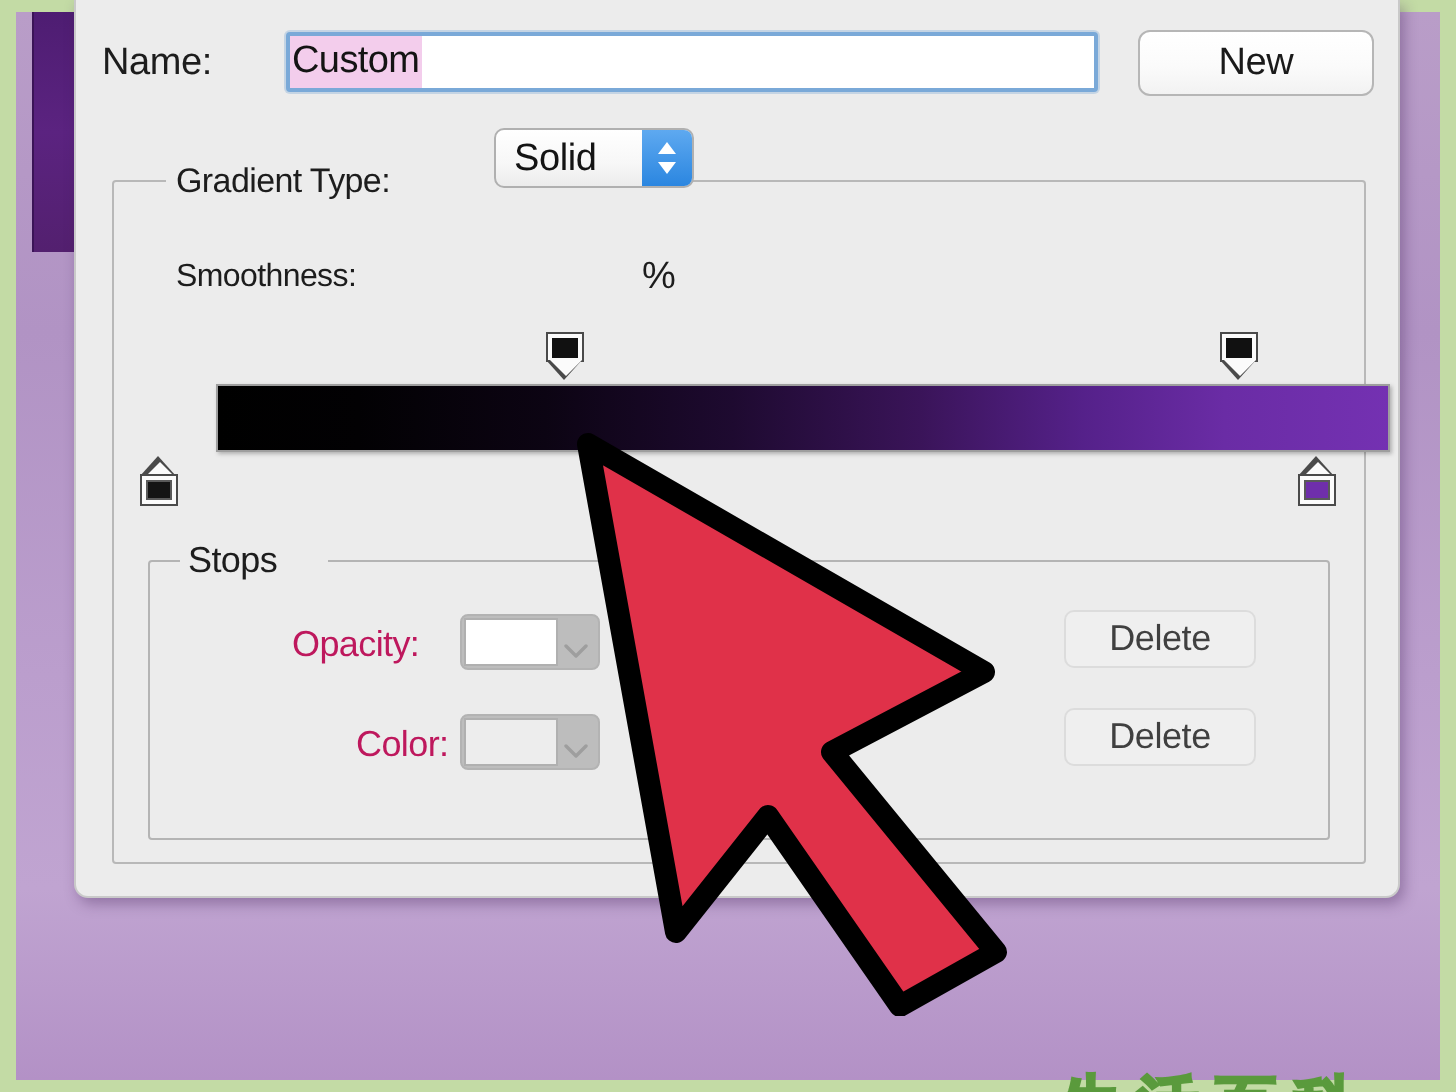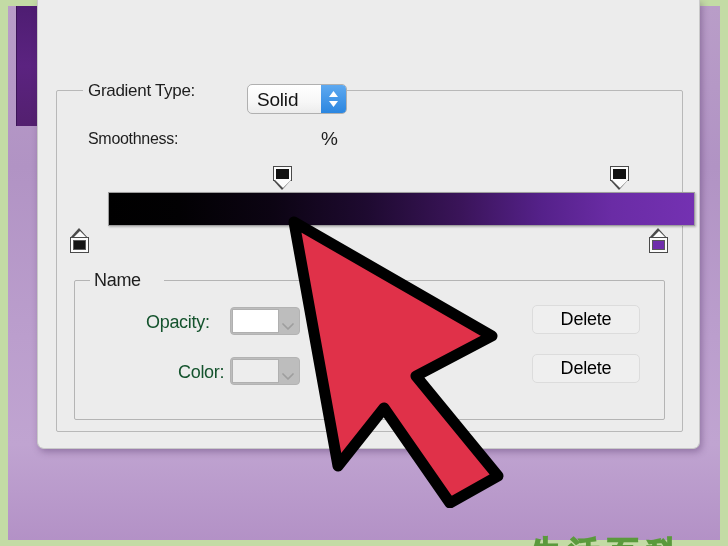--- a/index.html
+++ b/index.html
@@ -110,21 +110,21 @@
     position: absolute; left: 45px; top: 80px;
     width: 250px; height: 22px;
     background: #ececec;
   }
   #gtype-label {
     position: absolute; left: 50px; top: 78px;
     font-size: 17px; color: #1d1d1d; line-height: 26px;
     letter-spacing: -0.3px; white-space: nowrap;
   }
   #gtype-select {
-    position: absolute; left: 209px; top: 84px;
+    position: absolute; left: 209px; top: 64px;
     width: 100px; height: 30px;
     background: linear-gradient(180deg,#ffffff 0%,#f7f7f7 60%,#ececec 100%);
     border: 1px solid #b0b0b0;
     border-radius: 5px;
     box-sizing: border-box;
   }
   #gtype-text {
     position: absolute; left: 9px; top: 1px;
     font-size: 19px; color: #141414; line-height: 27px;
     letter-spacing: -0.2px;
@@ -272,21 +272,21 @@
     background: #ececec;
   }
   #stops-label {
     position: absolute; left: 56px; top: 269px;
     font-size: 18px; color: #1d1d1d; line-height: 22px;
     letter-spacing: -0.3px;
   }
 
   .stops-row-label {
     position: absolute;
-    font-size: 18px; color: #14532d;
+    font-size: 18px; color: #be185d;
     line-height: 24px; letter-spacing: -0.3px;
     white-space: nowrap;
   }
   .stops-combo {
     position: absolute;
     width: 70px; height: 28px;
     border: 1px solid #b3b3b3;
     border-radius: 4px;
     box-sizing: border-box;
     background: #bdbdbd;
@@ -299,26 +299,26 @@
   }
   .stops-combo .chev {
     position: absolute; right: 5px; top: 9px;
   }
   .pct-sign {
     position: absolute;
     font-size: 18px; color: #8f8f8f; line-height: 24px;
   }
   .delete-button {
     position: absolute;
-    width: 108px; height: 29px;
+    width: 96px; height: 29px;
     background: #efefef;
     border: 1px solid #dcdcdc;
     border-radius: 5px;
     box-sizing: border-box;
-    font-size: 18px; color: #000000;
+    font-size: 18px; color: #404040;
     text-align: center; line-height: 27px;
     letter-spacing: -0.2px;
   }
 
   
   #cursor {
     position: absolute;
     left: 276px; top: 208px;
     width: 320px; height: 300px;
     pointer-events: none;
@@ -382,20 +382,29 @@
 <body>
 
 <div id="canvas">
 
   <div id="wallpaper">
     <div id="darkstrip"></div>
   </div>
 
   <div id="dialog">
 
+    <div id="name-row" class="row">
+      <span id="name-label" class="field-label">Name:</span>
+
+      <div id="name-input-wrap">
+        <span id="name-value" title="Custom">Custom</span>
+      </div>
+
+      <div id="new-button">New</div>
+    </div>
 
     <div id="group-main"></div>
 
     <div id="gtype-gap"></div>
     <span id="gtype-label">Gradient Type:</span>
 
     <div id="gtype-select">
       <span id="gtype-text">Solid</span>
       <div id="gtype-arrowbox">
         <svg width="15" height="20" viewBox="0 0 15 20">
@@ -435,21 +444,21 @@
 
     <div class="color-stop" style="left:611px; top:228px;">
       <div class="tip"></div>
       <div class="tip-in"></div>
       <div class="body"></div>
       <div class="swatch" style="background:#6f2fab;"></div>
     </div>
 
     <div id="stops-group"></div>
     <div id="stops-gap"></div>
-    <span id="stops-label">Name</span>
+    <span id="stops-label">Stops</span>
 
     <span class="stops-row-label" style="left:108px; top:310px;">Opacity:</span>
 
     <div class="stops-combo" style="left:192px; top:307px;">
       <div class="sw" style="background:#ffffff;"></div>
       <span class="chev">
         <svg width="12" height="8" viewBox="0 0 12 8">
           <path d="M1 1 L6 6 L11 1" stroke="#9e9e9e" stroke-width="1.7" fill="none" stroke-linecap="round" stroke-linejoin="round"></path>
         </svg>
       </span>

